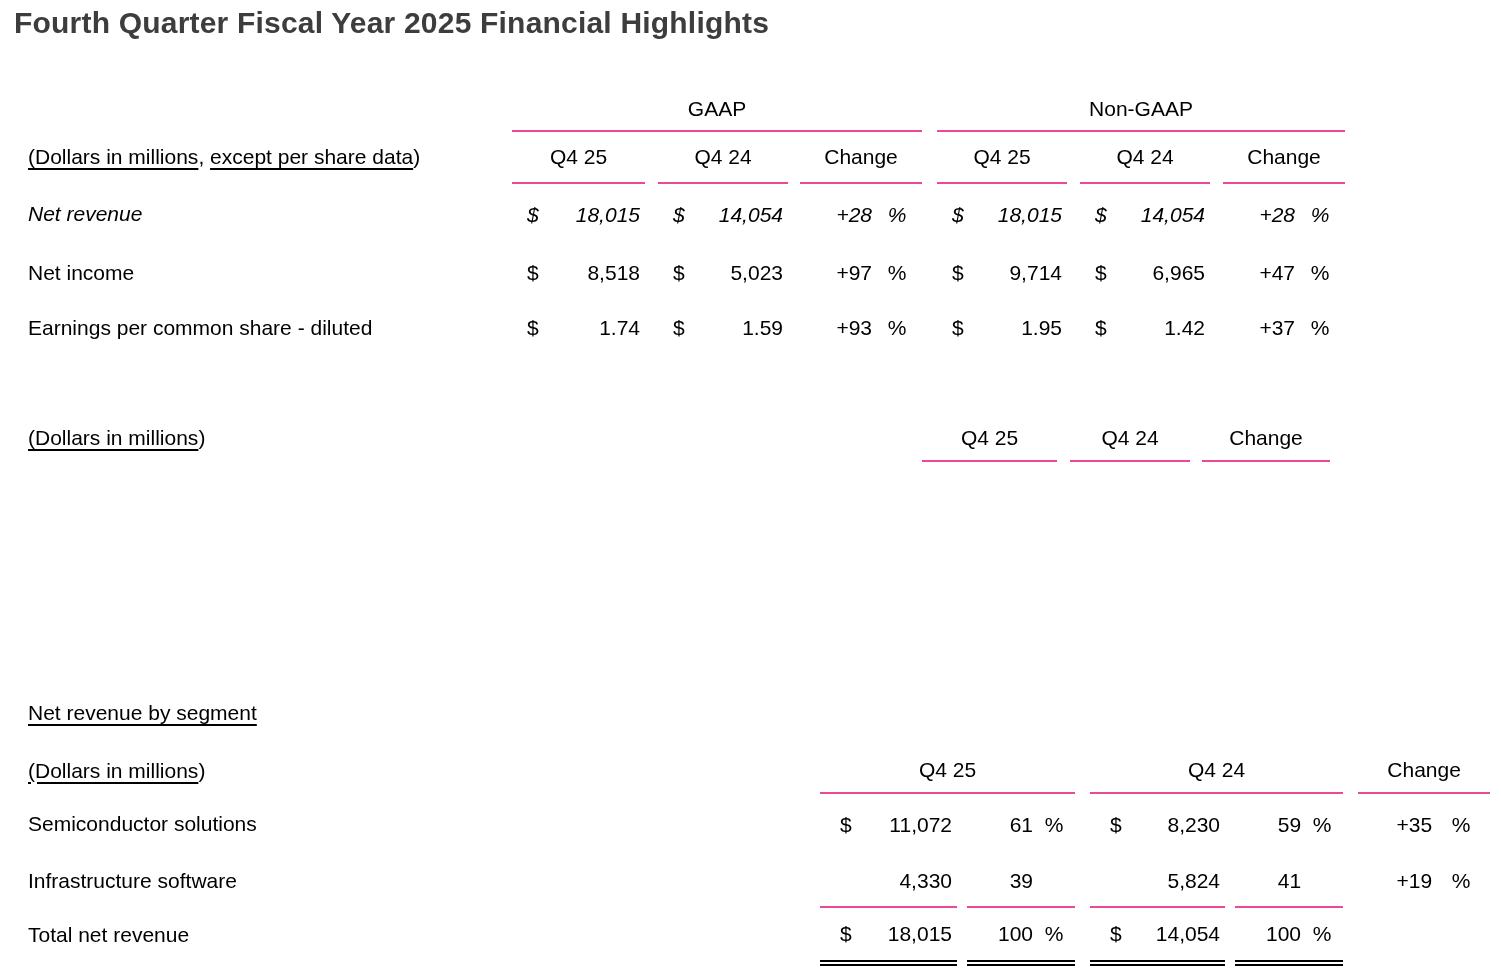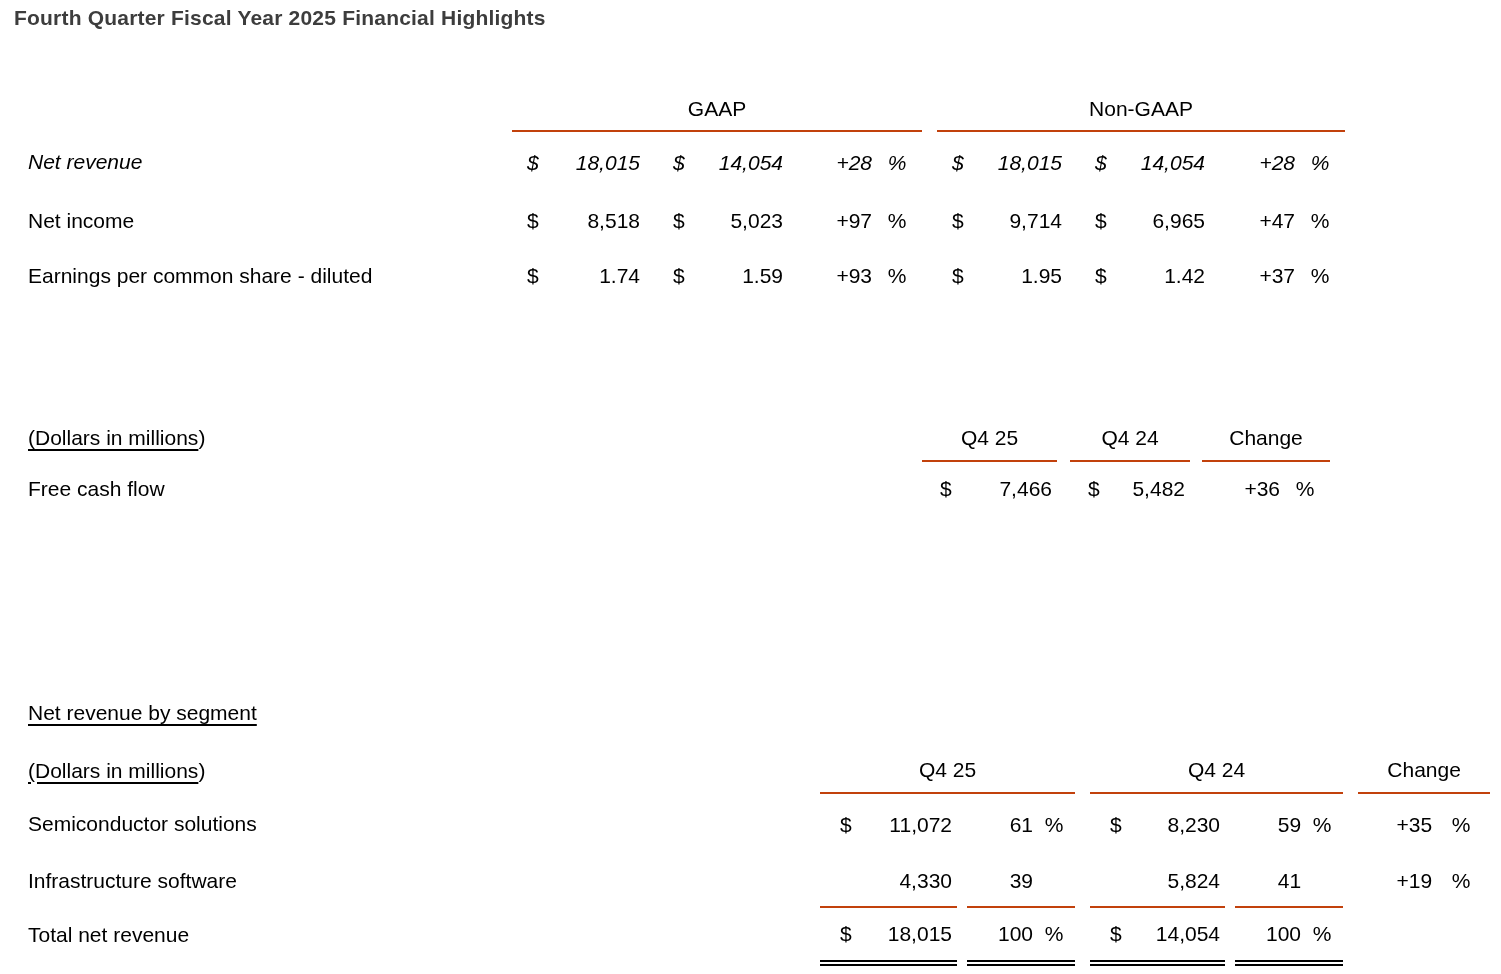--- a/index.html
+++ b/index.html
@@ -11,21 +11,21 @@
     background: #ffffff;
     font-family: "Liberation Sans", "DejaVu Sans", sans-serif;
     font-size: 21px;
     color: #000000;
     overflow: hidden;
   }
   .title {
     position: absolute;
     left: 14px;
     top: 6px;
-    font-size: 21px;
+    font-size: 30px;
     font-weight: 700;
     color: #3d3d3d;
     letter-spacing: 0.2px;
   }
   table {
     position: absolute;
     border-collapse: collapse;
     table-layout: fixed;
   }
   td {
@@ -44,21 +44,21 @@
   .t1 tr.r     { height: 55px; }
   .t2 tr.hr    { height: 46px; }
   .t2 tr.r1    { height: 61px; }
   .t2 tr.r     { height: 55px; }
   .t3 tr.hr    { height: 45px; }
   .t3 tr.r1    { height: 62px; }
   .t3 tr.r2    { height: 52px; }
   .t3 tr.total { height: 56px; }
 
   .center { text-align: center; }
-  .bb  { border-bottom: 2px solid #c2410c; }
+  .bb  { border-bottom: 2px solid #ec4899; }
   .bbd { border-bottom: 6px double #000; }
 
   .money { text-align: right; padding-right: 5px; }
   .money .cur { float: left; padding-left: 15px; }
   .t2 .money .cur { padding-left: 18px; }
   .t3 .money .cur { padding-left: 20px; }
 
   .chg { text-align: right; }
   .chg .p { display: inline-block; width: 50px; text-align: center; }
   .t3 .chg .p { width: 58px; }
@@ -96,20 +96,34 @@
         <col style="width:130px">
         <col style="width:13px">
         <col style="width:122px">
     </colgroup>
     <tbody>
         <tr class="gr">
       <td></td>
       <td colspan="5" class="center bb">GAAP</td>
       <td></td>
       <td colspan="5" class="center bb">Non-GAAP</td>
+    </tr>
+    <tr class="hr">
+      <td><span class="u">(Dollars in millions</span><span>, </span><span class="u">except per share data</span><span>)</span></td>
+      <td class="center bb">Q4 25</td>
+      <td></td>
+      <td class="center bb">Q4 24</td>
+      <td></td>
+      <td class="center bb">Change</td>
+      <td></td>
+      <td class="center bb">Q4 25</td>
+      <td></td>
+      <td class="center bb">Q4 24</td>
+      <td></td>
+      <td class="center bb">Change</td>
     </tr>
     <tr class="r1">
       <td>Net revenue</td>
       <td class="money"><span class="cur">$</span><span>18,015</span></td>
       <td></td>
       <td class="money"><span class="cur">$</span><span>14,054</span></td>
       <td></td>
       <td class="chg"><span class="v">+28</span><span class="p">%</span></td>
       <td></td>
       <td class="money"><span class="cur">$</span><span>18,015</span></td>
@@ -159,28 +173,20 @@
         <col style="width:128px">
     </colgroup>
     <tbody>
         <tr class="hr">
       <td><span class="u">(Dollars in millions</span><span>)</span></td>
       <td class="center bb">Q4 25</td>
       <td></td>
       <td class="center bb">Q4 24</td>
       <td></td>
       <td class="center bb">Change</td>
-    </tr>
-    <tr class="r">
-      <td>Free cash flow</td>
-      <td class="money"><span class="cur">$</span><span>7,466</span></td>
-      <td></td>
-      <td class="money"><span class="cur">$</span><span>5,482</span></td>
-      <td></td>
-      <td class="chg"><span class="v">+36</span><span class="p">%</span></td>
     </tr>
   </tbody>
     </table>
 
   <div class="seg-title">Net revenue by segment</div>
 
   <table class="t3">
     <colgroup>
       <col style="width:792px">
         <col style="width:137px">

